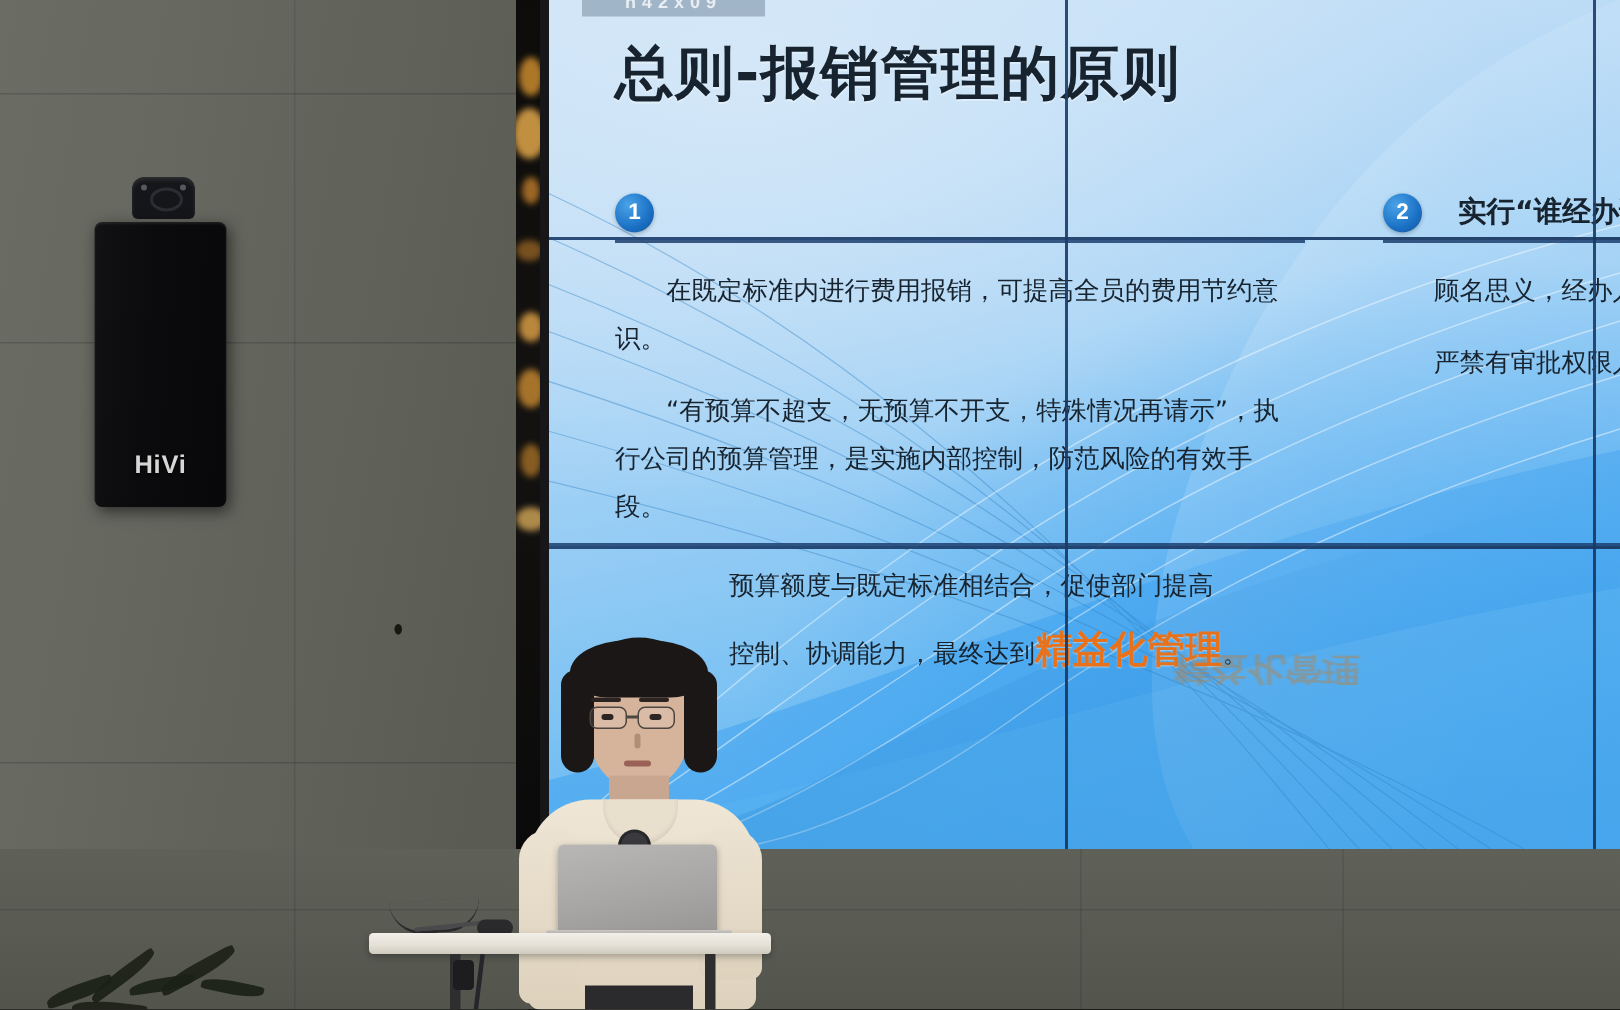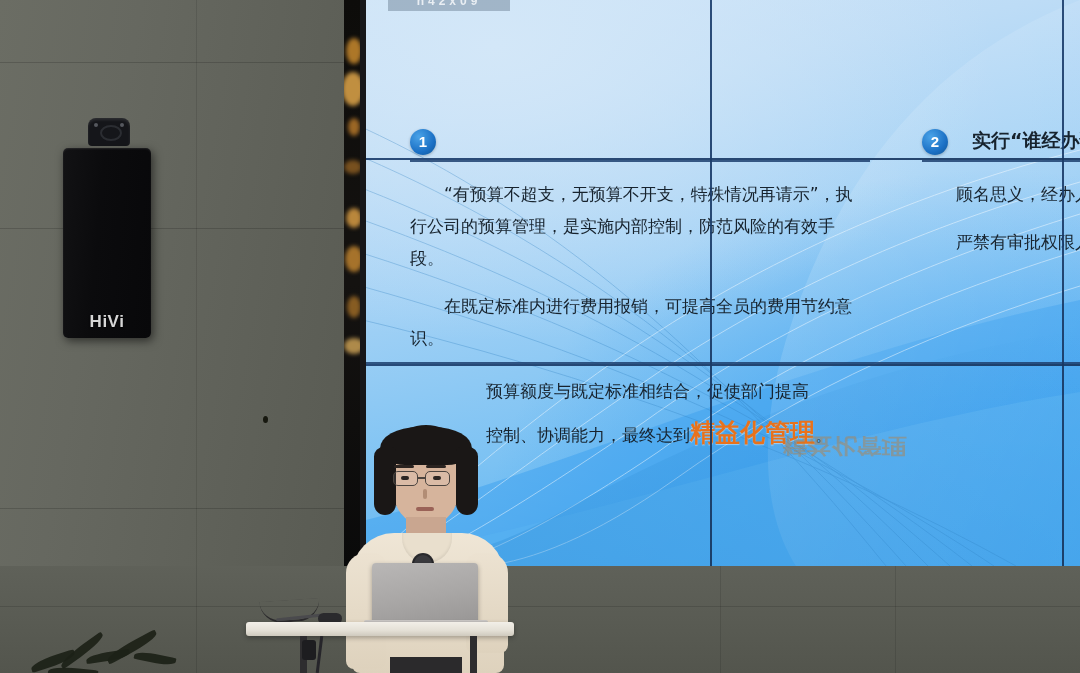--- a/index.html
+++ b/index.html
@@ -48,21 +48,21 @@
   }
   .spk-screw { position:absolute; width:4px; height:4px; border-radius:50%;
     background:#55585e; }
   .speaker {
     position:absolute; left:63px; top:148px; width:88px; height:190px;
     background:linear-gradient(95deg,#121214 0%,#0b0b0d 40%,#08080a 100%);
     border-radius:5px;
     box-shadow:2px 3px 10px rgba(0,0,0,0.55), inset 0 1px 2px rgba(255,255,255,0.10);
   }
   .speaker .logo {
-    position:absolute; left:0; right:0; bottom:6px; text-align:center;
+    position:absolute; left:0; right:0; bottom:18px; text-align:center;
     color:#d6d6d6; font-size:17px; font-weight:bold; letter-spacing:.5px;
     font-family:"Liberation Sans",sans-serif;
     text-shadow:0 1px 2px rgba(0,0,0,.9);
   }
 
   
   .glow-band {
     position:absolute; left:344px; top:0; width:22px; height:566px;
     background:linear-gradient(180deg,#0d0c0a 0%,#141210 50%,#0a0a0a 100%);
     overflow:hidden;
@@ -334,28 +334,29 @@
         <path d="M714,182 C566,224 410,288 264,392 C164,460 84,524 14,566"></path>
         <path d="M714,214 C572,258 420,320 278,422 C180,488 100,540 40,566"></path>
         <path d="M714,250 C578,292 430,352 292,452 C200,514 130,552 78,566"></path>
         <path d="M714,286 C584,326 442,384 308,480 C226,538 166,560 120,566"></path>
       </g>
       <path d="M714,330 C540,356 360,420 180,520 C120,552 56,566 0,566 L714,566 Z" fill="url(#wv2)"></path>
     </svg>
 
     <div class="wm">h42x09</div>
 
+    <div class="slide-title">总则-报销管理的原则</div>
 
     <div class="col col-1">
       <div class="head-row">
         <div class="badge">1</div>
         <div class="head-rule"></div>
       </div>
+      <div class="para">在既定标准内进行费用报销，可提高全员的费用节约意识。</div>
       <div class="para">“有预算不超支，无预算不开支，特殊情况再请示”，执行公司的预算管理，是实施内部控制，防范风险的有效手段。</div>
-      <div class="para">在既定标准内进行费用报销，可提高全员的费用节约意识。</div>
     </div>
 
     <div class="col col-2">
       <div class="head-row">
         <div class="badge">2</div>
         <div class="head-text">实行“谁经办谁</div>
         <div class="head-rule"></div>
       </div>
       <div class="para">顾名思义，经办人亲己提起报销申请，不得由外。</div>
       <div class="para">严禁有审批权限人员填报，自己审批。</div>

